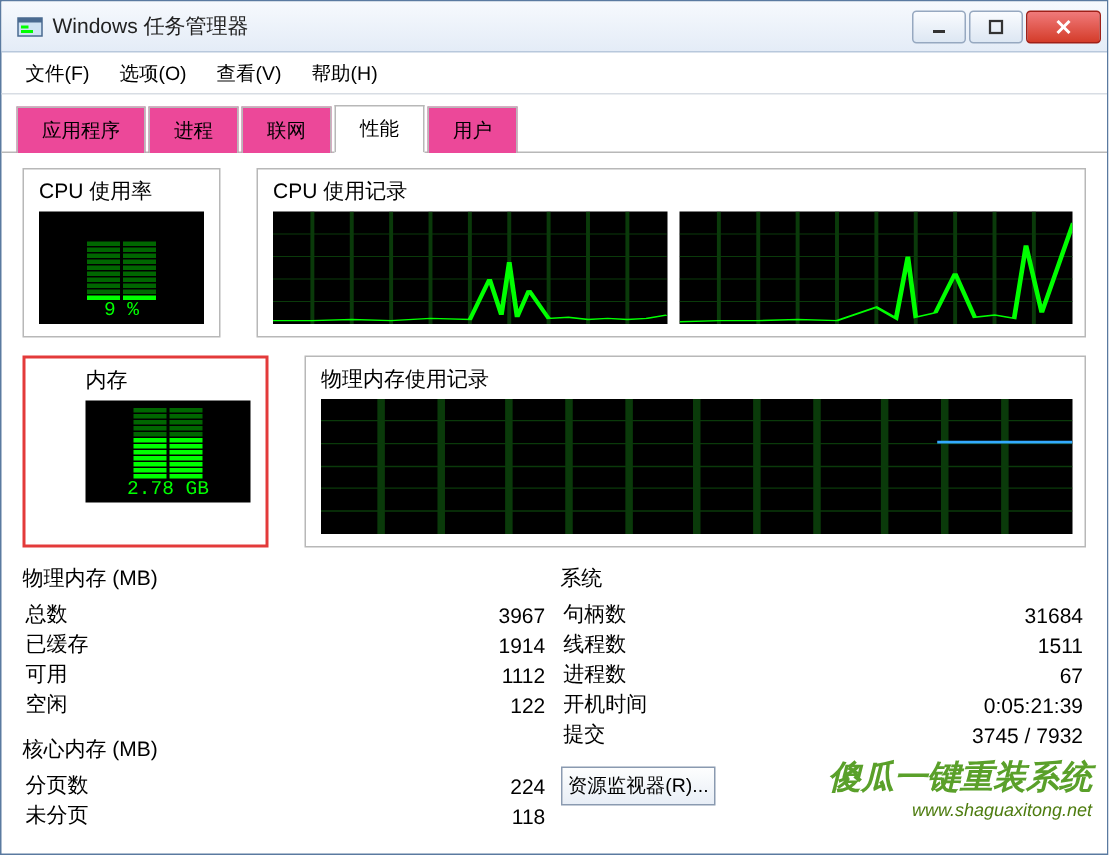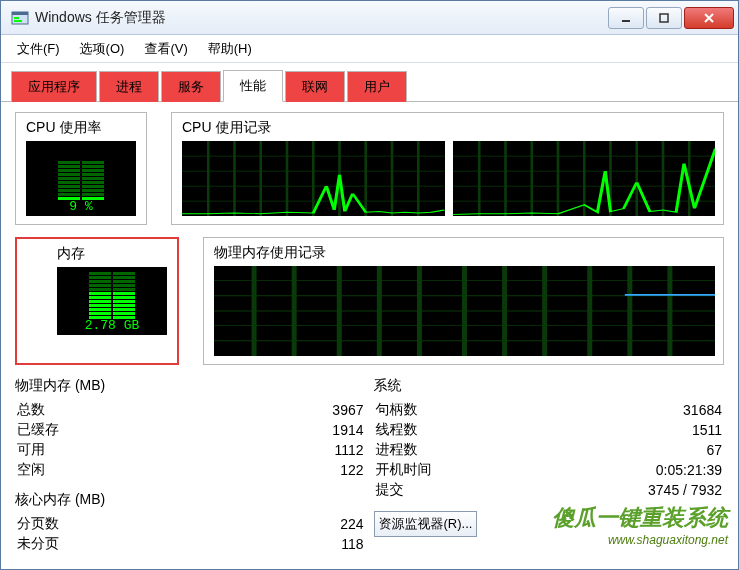--- a/index.html
+++ b/index.html
@@ -11,21 +11,21 @@
 .titlebar .title { flex: 1; font-size: 14px; color: #222; }
 .winbtns { display: flex; }
 .winbtn { width: 36px; height: 22px; margin-left: 2px; border: 1px solid #96a8c0; border-radius: 3px; background: linear-gradient(#f9fbfe,#dde7f3); display: flex; align-items: center; justify-content: center; cursor: pointer; }
 .winbtn.close { width: 50px; background: linear-gradient(#f07a7a,#d43c2a); border-color: #a02018; }
 .winbtn svg { display: block; }
 
 .menubar { height: 28px; display: flex; align-items: center; padding: 4px 6px; border-bottom: 1px solid #d8dde4; }
 .menuitem { padding: 3px 10px; cursor: pointer; }
 
 .tabbar { display: flex; align-items: flex-end; padding: 6px 10px 0 10px; border-bottom: 1px solid #b8b8b8; position: relative; }
-.tab { padding: 6px 16px; border: 1px solid #b8b8b8; border-bottom: none; background: #ef4444; margin-right: 2px; cursor: pointer; position: relative; top: 1px; }
+.tab { padding: 6px 16px; border: 1px solid #b8b8b8; border-bottom: none; background: #ec4899; margin-right: 2px; cursor: pointer; position: relative; top: 1px; }
 .tab.active { background: #fff; border-bottom: 1px solid #fff; font-weight: normal; }
 
 .content { padding: 10px 14px; }
 
 .row { display: flex; gap: 24px; margin-bottom: 12px; }
 .gauge-box { border: 1px solid #b8b8b8; padding: 6px 10px 8px 10px; }
 .gauge-box.highlight { border: 2px solid #e33a3a; padding-left: 40px; }
 .gauge-label { font-size: 14px; margin-bottom: 4px; }
 .gauge { width: 110px; height: 75px; background: #000; position: relative; display: flex; flex-direction: column; align-items: center; justify-content: flex-end; padding-bottom: 2px; }
 .gauge .bars { position: absolute; left: 50%; transform: translateX(-50%); bottom: 16px; display: flex; gap: 2px; }
@@ -92,23 +92,22 @@
   <div class="menubar">
     <div class="menuitem">文件(F)</div>
     <div class="menuitem">选项(O)</div>
     <div class="menuitem">查看(V)</div>
     <div class="menuitem">帮助(H)</div>
   </div>
 
   <div class="tabbar">
     <div class="tab">应用程序</div>
     <div class="tab">进程</div>
-    <div class="tab">服务</div>
+    <div class="tab">联网</div>
     <div class="tab active">性能</div>
-    <div class="tab">联网</div>
     <div class="tab">用户</div>
   </div>
 
   <div class="content" style="position:relative;">
 
     <div class="row">
       <div class="gauge-box">
         <div class="gauge-label">CPU 使用率</div>
         <div class="gauge">
           <div class="bars">

